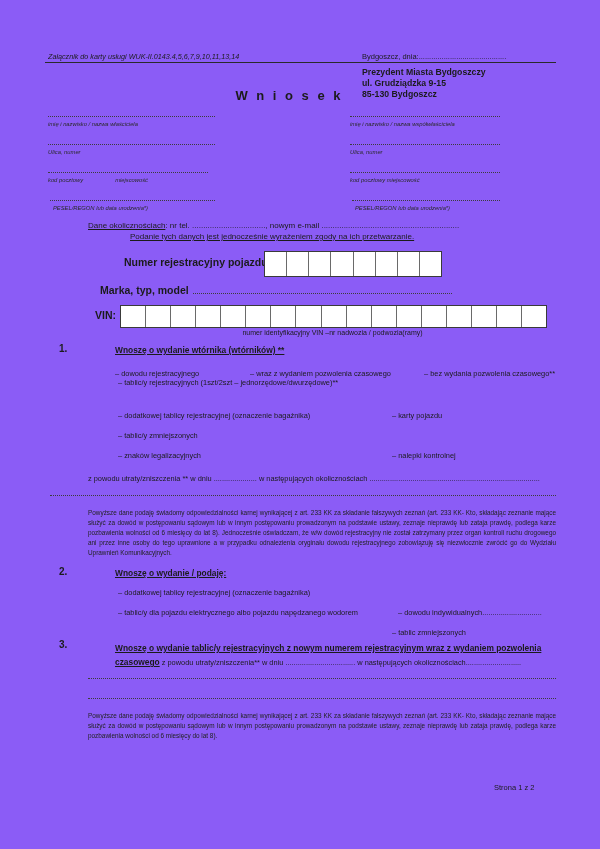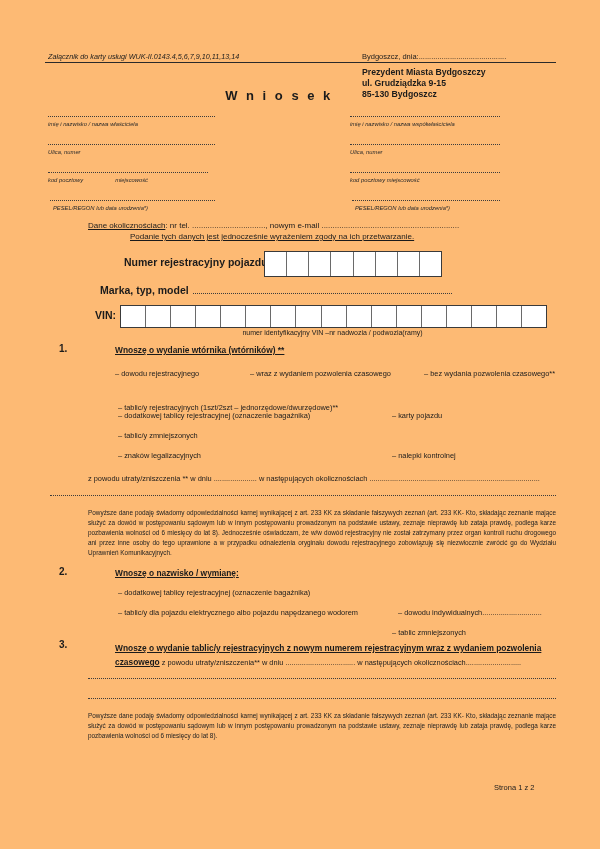--- a/index.html
+++ b/index.html
@@ -1,32 +1,32 @@
 <!DOCTYPE html>
 <html lang="pl"><head>
 <meta charset="utf-8">
 <style>
   html,body{margin:0;padding:0;background:#ffffff;}
   .page{
-    position:relative; width:600px; height:849px; background:#fdba74;
+    position:relative; width:600px; height:849px; background:#8b5cf6;
     font-family:"Liberation Sans","DejaVu Sans",sans-serif; color:#1b1b1b;
     overflow:hidden;
     text-decoration:underline;
   }
   .abs{position:absolute;}
   .u{text-decoration:underline;}
   .nowrap{white-space:nowrap;}
   .clip{overflow:hidden;white-space:nowrap;}
 
   .hdr-note{left:48px; top:52px; font-size:7.2px; font-style:italic;}
   .hdr-date{left:362px; top:52px; width:194px; font-size:7.5px;}
   .hdr-rule{left:45px; top:62px; width:511px; border-top:1.3px solid #2a2a2a; height:0;}
 
   .addressee{left:362px; top:67px; font-size:8.7px; font-weight:bold; line-height:11px;}
-  .title{left:184px; top:88px; width:190px; text-align:center;
+  .title{left:153px; top:88px; width:190px; text-align:right;
          font-size:13px; font-weight:bold; letter-spacing:2.5px;}
 
   .fill{border-bottom:1px dotted #3c3c3c; height:0;}
   .flabel{font-size:5.8px; font-style:italic; color:#2a2a2a;}
   .gapL{margin-left:32px;}
 
   .opt1{left:88px; top:221px; width:470px; font-size:8px;}
   .opt2{left:130px; top:232px; font-size:8px; text-decoration:underline;}
 
   .veh-label{font-size:10.5px; font-weight:bold;}
@@ -136,34 +136,34 @@
       <div class="cell"></div>
   </div>
   <div class="abs vin-caption">numer identyfikacyjny VIN –nr nadwozia / podwozia(ramy)</div>
 
   <div class="abs secnum" style="left:59px; top:343px;">1.</div>
   <div class="abs sec-head" style="left:115px; top:345px;">Wnoszę o wydanie wtórnika (wtórników) **</div>
 
   <div class="abs item" style="left:115px; top:369px;">– dowodu rejestracyjnego</div>
   <div class="abs item" style="left:250px; top:369px;">– wraz z wydaniem pozwolenia czasowego</div>
   <div class="abs item" style="left:424px; top:369px;">– bez wydania pozwolenia czasowego**</div>
-  <div class="abs item" style="left:118px; top:403px;">– tablic/y rejestracyjnych (1szt/2szt – jednorzędowe/dwurzędowe)**</div>
+  <div class="abs item" style="left:118px; top:378px;">– tablic/y rejestracyjnych (1szt/2szt – jednorzędowe/dwurzędowe)**</div>
   <div class="abs item" style="left:118px; top:411px;">– dodatkowej tablicy rejestracyjnej (oznaczenie bagażnika)</div>
   <div class="abs item" style="left:392px; top:411px;">– karty pojazdu</div>
   <div class="abs item" style="left:118px; top:431px;">– tablic/y zmniejszonych</div>
   <div class="abs item" style="left:118px; top:451px;">– znaków legalizacyjnych</div>
   <div class="abs item" style="left:392px; top:451px;">– nalepki kontrolnej</div>
 
   <div class="abs line clip" style="left:88px; top:474px; width:468px;">z powodu utraty/zniszczenia ** w dniu ..................... w następujących okolicznościach ...................................................................................</div>
   <div class="abs drule" style="left:50px; top:495px; width:506px;"></div>
 
   <div class="abs legal" style="left:88px; top:508px; width:468px;">Powyższe dane podaję świadomy odpowiedzialności karnej wynikającej z art. 233 KK za składanie fałszywych zeznań (art. 233 KK- Kto, składając zeznanie mające służyć za dowód w postępowaniu sądowym lub w innym postępowaniu prowadzonym na podstawie ustawy, zeznaje nieprawdę lub zataja prawdę, podlega karze pozbawienia wolności od 6 miesięcy do lat 8). Jednocześnie oświadczam, że w/w dowód rejestracyjny nie został zatrzymany przez organ kontroli ruchu drogowego ani przez inne osoby do tego uprawnione a w przypadku odnalezienia oryginału dowodu rejestracyjnego zobowiązuję się niezwłocznie zwrócić go do Wydziału Uprawnień Komunikacyjnych.</div>
 
   <div class="abs secnum" style="left:59px; top:566px;">2.</div>
-  <div class="abs sec-head" style="left:115px; top:568px;">Wnoszę o nazwisko / wymianę:</div>
+  <div class="abs sec-head" style="left:115px; top:568px;">Wnoszę o wydanie / podaję:</div>
 
   <div class="abs item" style="left:118px; top:588px;">– dodatkowej tablicy rejestracyjnej (oznaczenie bagażnika)</div>
   <div class="abs item" style="left:392px; top:588px;margin-top:40px;">– tablic zmniejszonych</div>
   <div class="abs item" style="left:118px; top:608px;">– tablic/y dla pojazdu elektrycznego albo pojazdu napędzanego wodorem</div>
   <div class="abs item" style="left:398px; top:608px;">– dowodu indywidualnych.............................</div>
 
   <div class="abs secnum" style="left:59px; top:639px;">3.</div>
   <div class="abs" style="left:115px; top:640px; width:445px; line-height:11px;">
     <span class="sec-head nowrap">Wnoszę o wydanie tablic/y rejestracyjnych z nowym numerem rejestracyjnym wraz z wydaniem pozwolenia</span><br>
     <span class="sec-head">czasowego</span><span class="s3rest"> z powodu utraty/zniszczenia** w dniu .................................. w następujących okolicznościach...........................</span>

